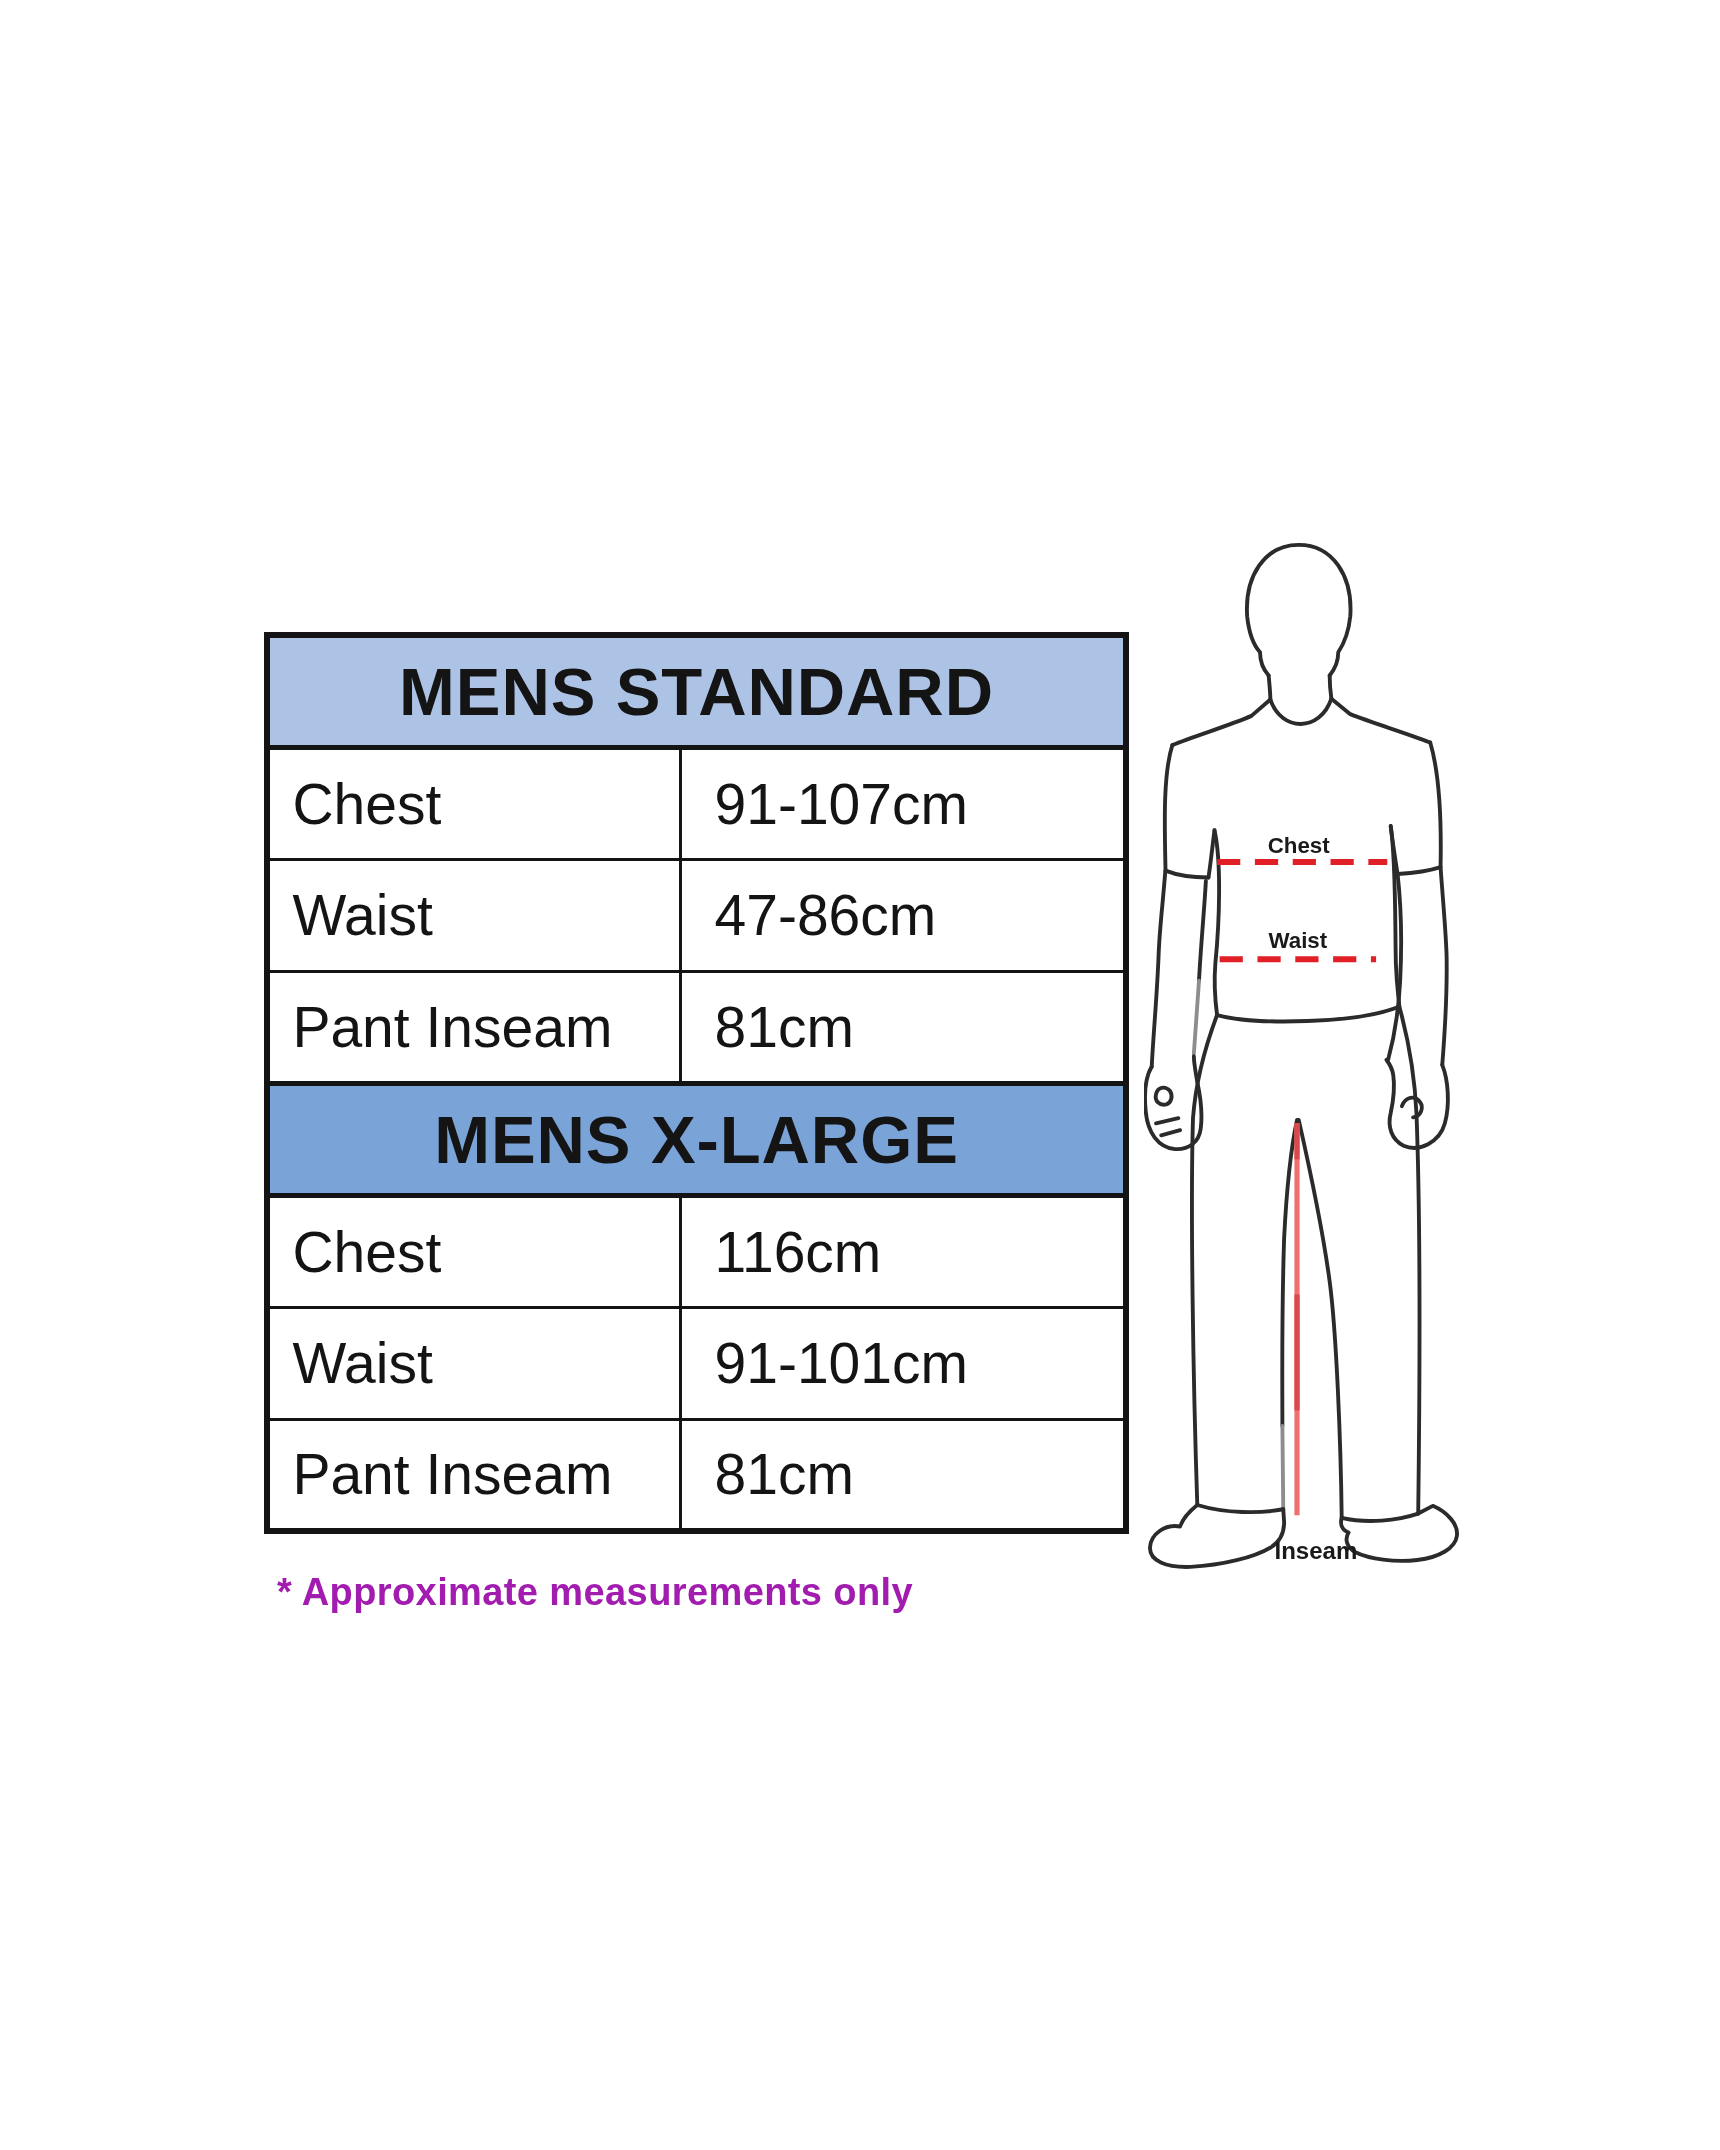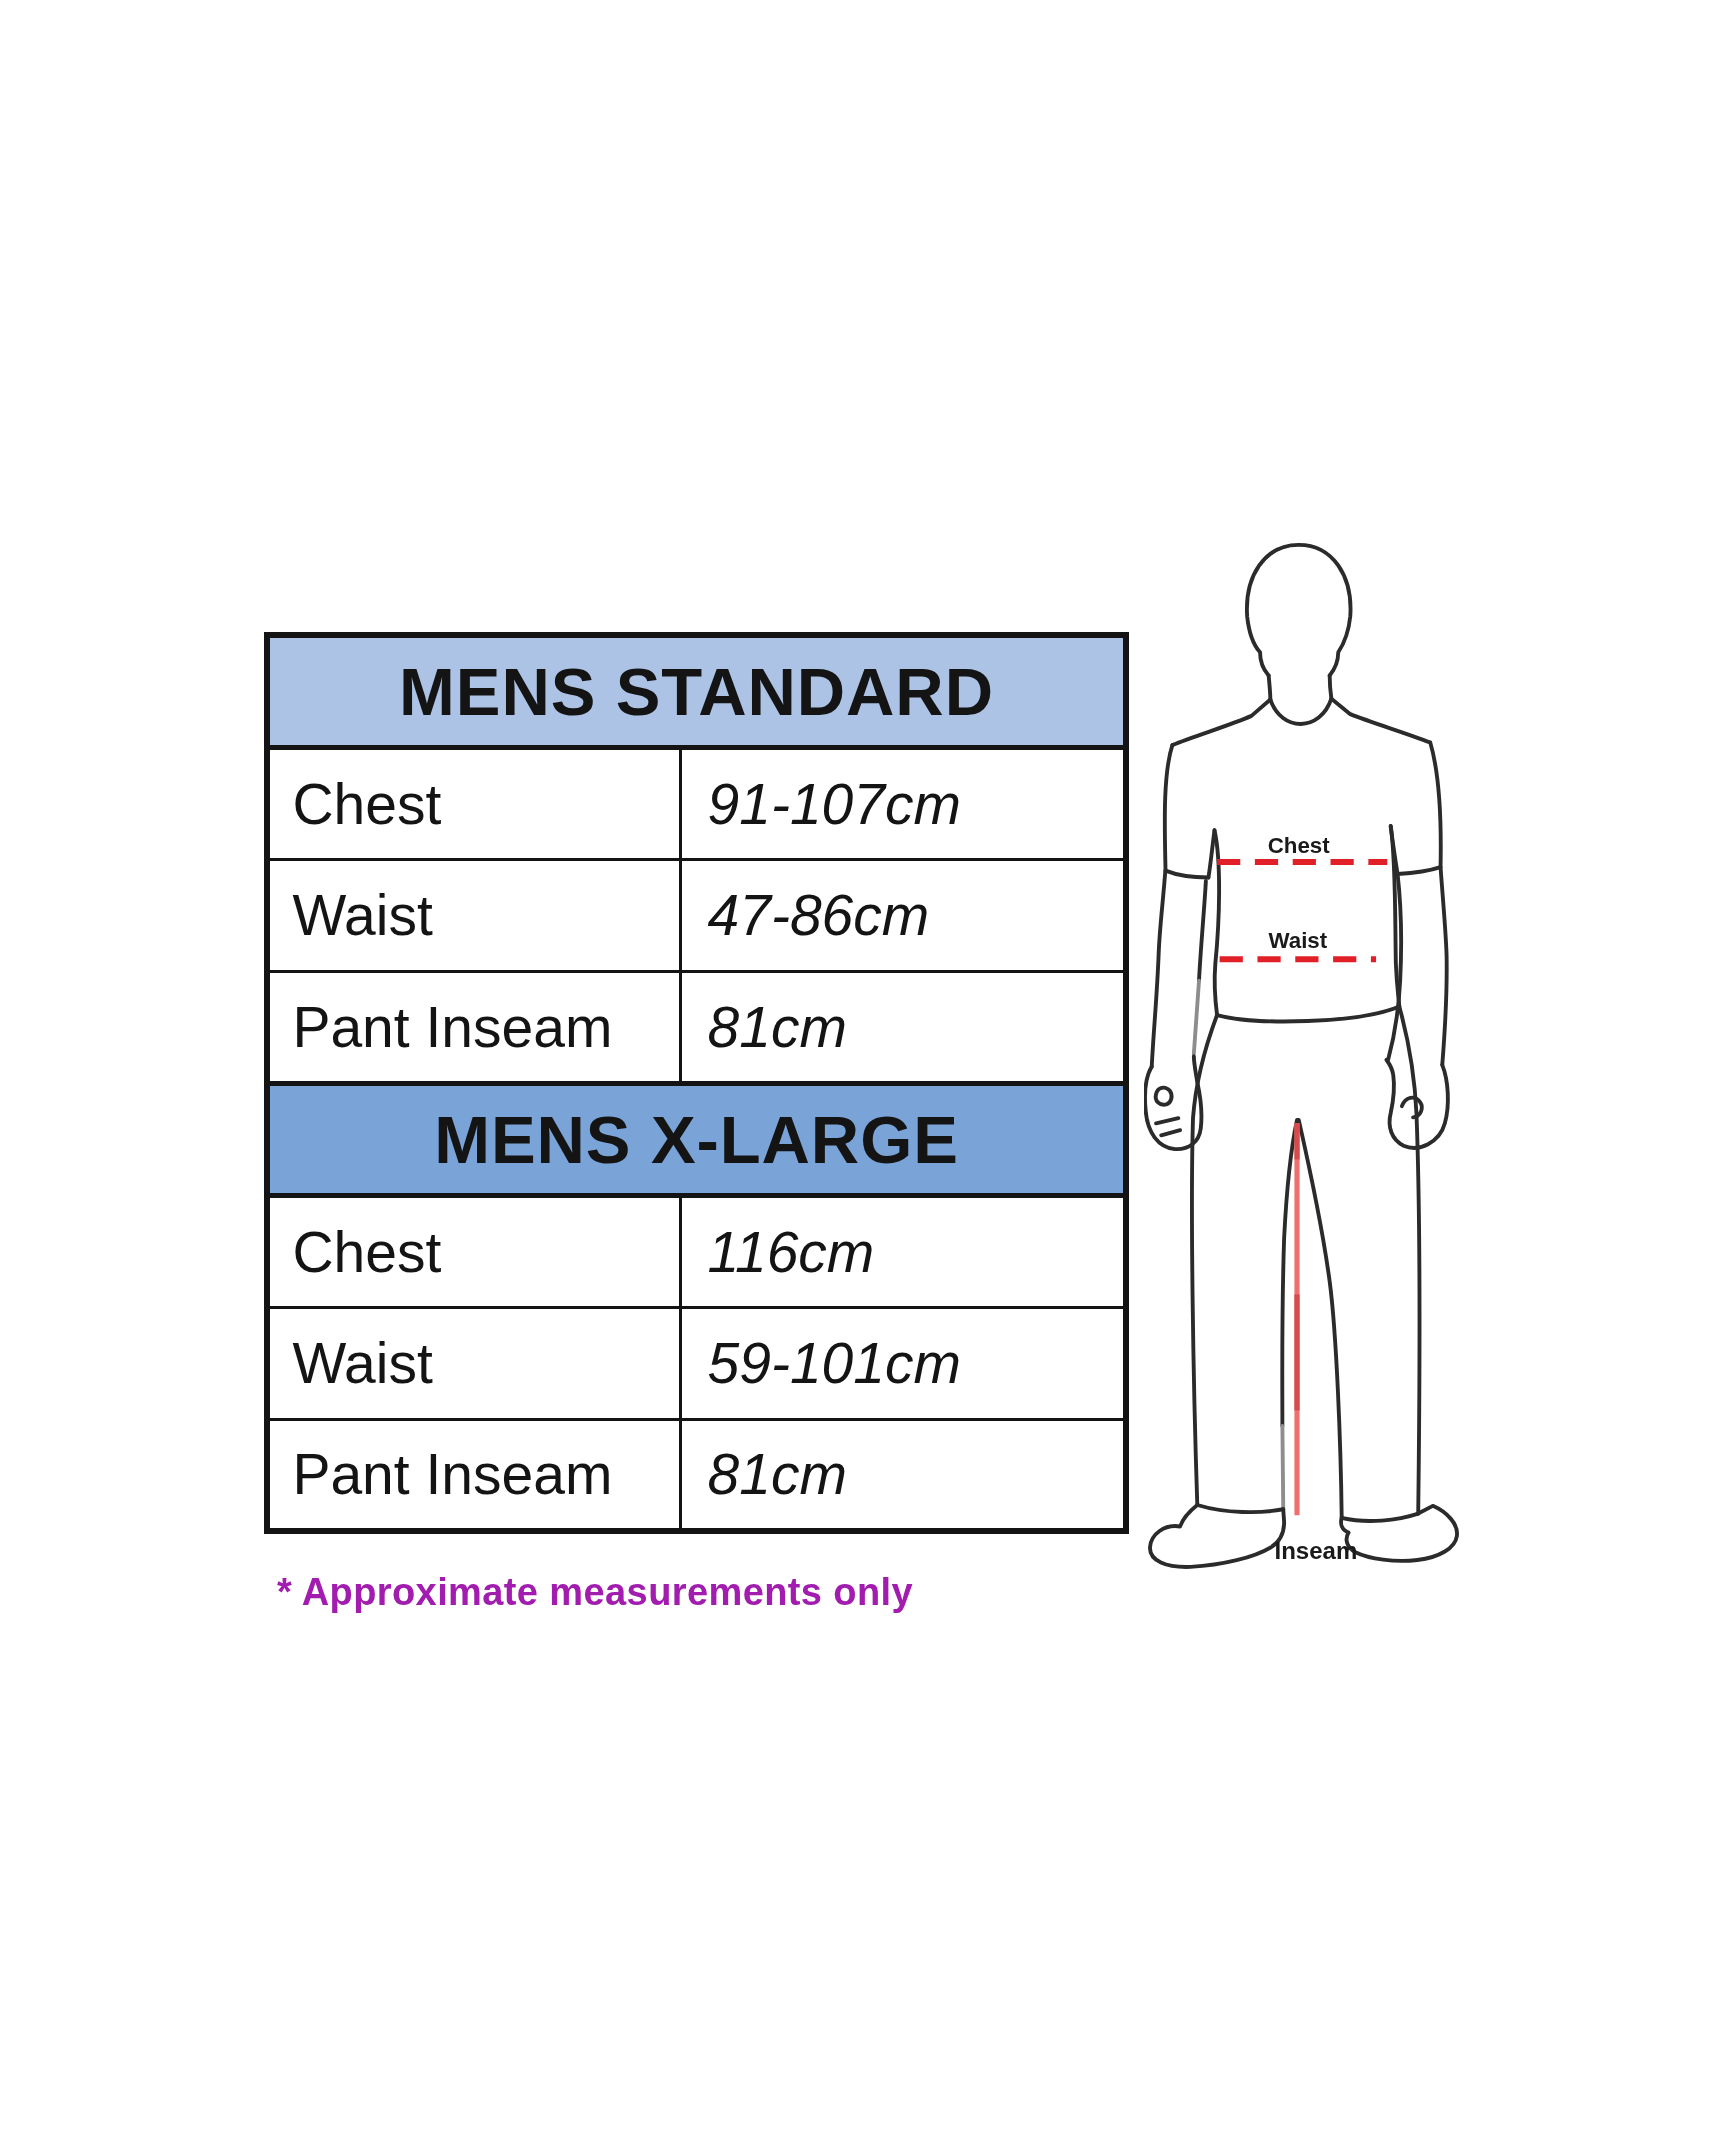--- a/index.html
+++ b/index.html
@@ -41,21 +41,21 @@
   .size-table th.xl  { background: #7aa3d8; text-align: center; }
   .size-table td {
     border: 3.4px solid #141414;
     font-size: 57px;
     font-weight: normal;
     vertical-align: middle;
     padding: 0 0 0 22.4px;
     background: #ffffff;
     white-space: nowrap;
   }
-  .size-table td.val { padding-left: 26px; font-style: italic; }
+  .size-table td.val { padding-left: 33px; }
 
   
   .footnote {
     position: absolute;
     left: 277px;
     top: 1571px;
     font-size: 38px;
     font-weight: bold;
     letter-spacing: 0.4px;
     color: #a21caf;
@@ -108,21 +108,21 @@
       </tr>
       <tr>
         <th class="xl" colspan="2">MENS X-LARGE</th>
       </tr>
       <tr>
         <td>Chest</td>
         <td class="val">116cm</td>
       </tr>
       <tr>
         <td>Waist</td>
-        <td class="val">59-101cm</td>
+        <td class="val">91-101cm</td>
       </tr>
       <tr>
         <td>Pant Inseam</td>
         <td class="val">81cm</td>
       </tr>
     </tbody>
   </table>
 
   <div class="footnote">* Approximate measurements only</div>
 

